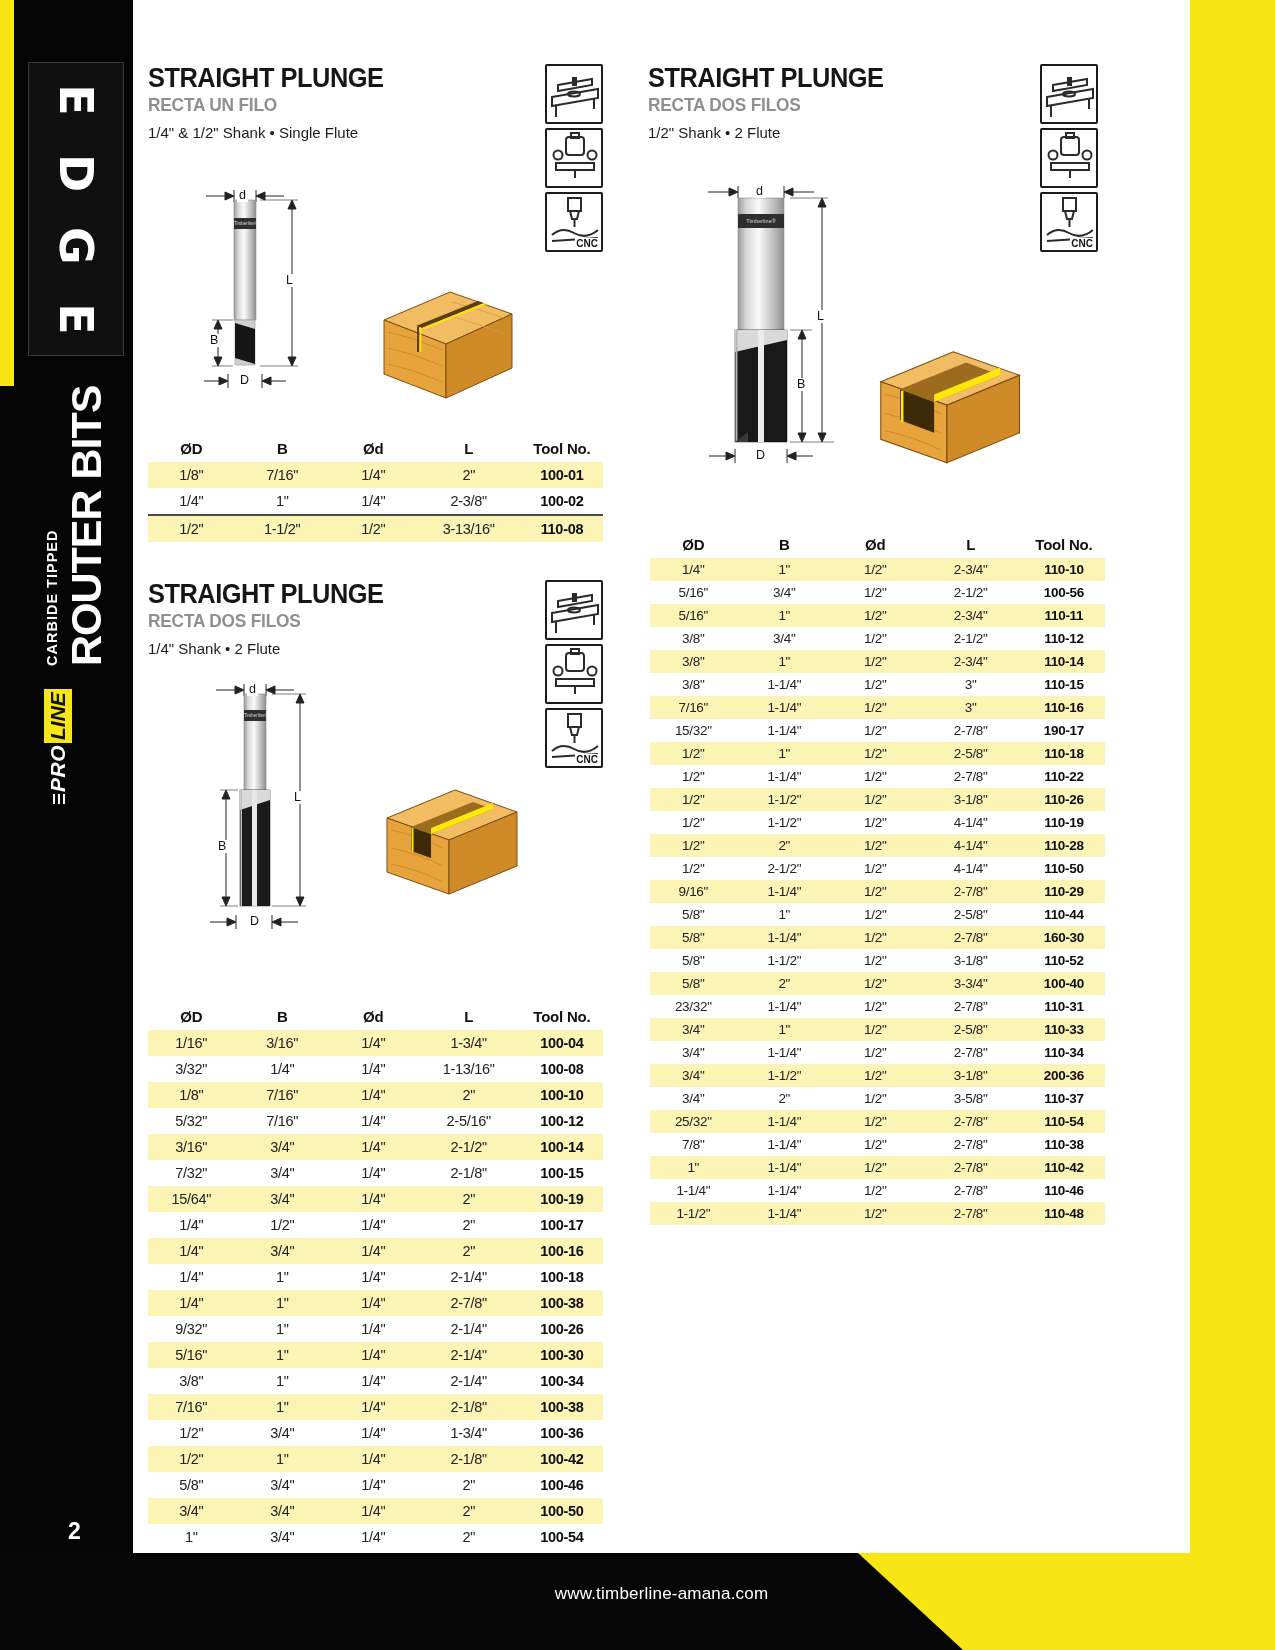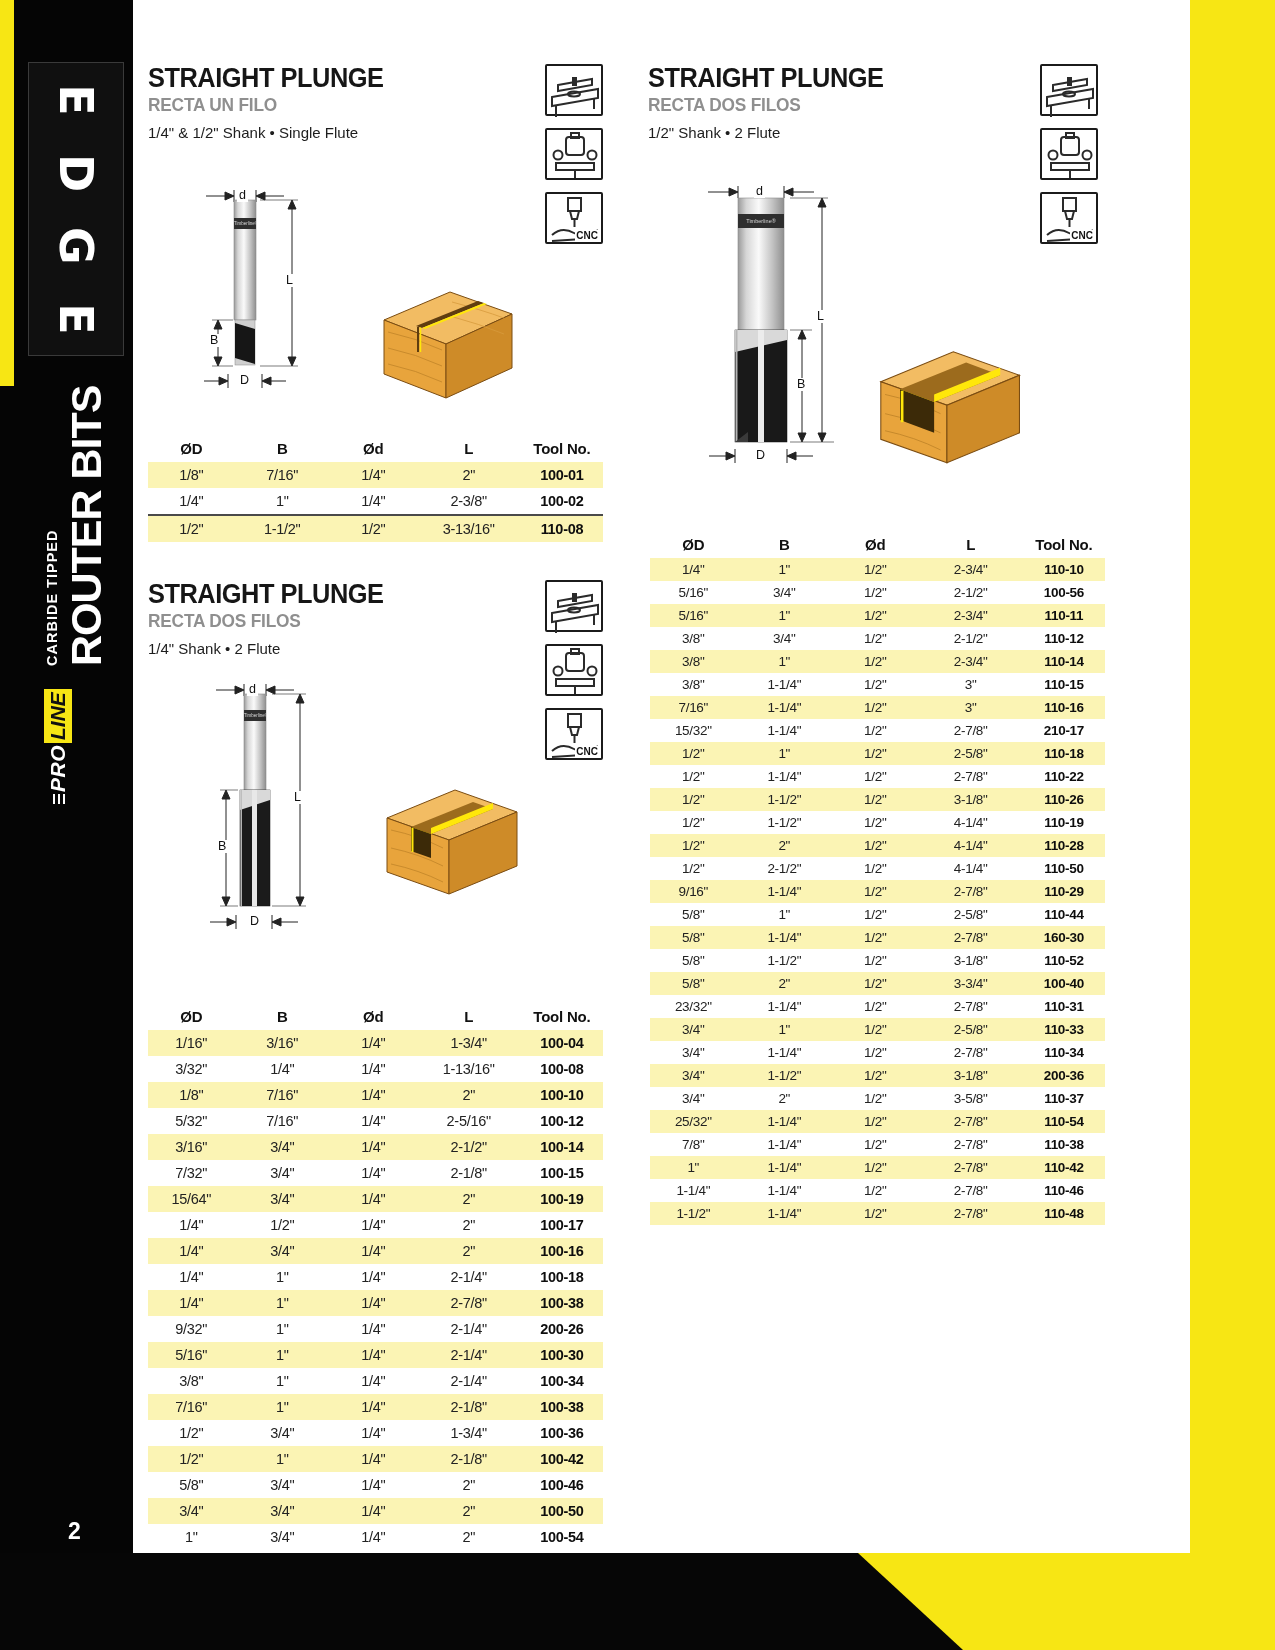--- a/index.html
+++ b/index.html
@@ -34,21 +34,21 @@
 
   
   .sec-head{position:absolute;width:390px;}
   .sec-title{font-size:27px;font-weight:bold;color:#161616;letter-spacing:-.5px;line-height:1.05;
              transform:scaleX(.94);transform-origin:left top;}
   .sec-sub{font-size:18px;font-weight:bold;color:#8f8f8f;letter-spacing:-.2px;margin-top:3px;
            transform:scaleX(.96);transform-origin:left top;}
   .sec-spec{font-size:15px;color:#1d1d1d;margin-top:8px;}
 
   
-  .iconbox{position:absolute;width:58px;height:52px;border:2px solid #1b1b1b;background:#fff;
+  .iconbox{position:absolute;width:58px;height:60px;border:2px solid #1b1b1b;background:#fff;
            border-radius:2px;box-sizing:border-box;}
   .iconbox svg{position:absolute;left:1px;top:1px;}
   .cnc-label{position:absolute;right:2px;bottom:1px;font-size:10px;font-weight:bold;color:#111;background:#fff;padding:0 1px;}
 
   
   .diag{position:absolute;}
   .dlab{position:absolute;font-size:12.5px;color:#111;background:#fff;line-height:1;padding:0 2px;}
   .brandlab{position:absolute;text-align:center;color:#d8d8d8;overflow:hidden;white-space:nowrap;}
 
   
@@ -72,20 +72,21 @@
 <body>
 
 <div class="page">
 
   <div class="sidebar"></div>
   <div class="content-bg"></div>
   <div class="left-yellow"></div>
   <div class="right-yellow"></div>
   <div class="footer"></div>
   <div class="footer-wedge"></div>
+  <div class="footer-url">www.timberline-amana.com</div>
 
   <div class="logo-box">
     <span>E</span>
     <span>D</span>
     <span>G</span>
     <span>E</span>
   </div>
   <div class="vert vert-small">CARBIDE TIPPED</div>
   <div class="vert vert-big">ROUTER BITS</div>
   <div class="vert proline">
@@ -523,21 +524,21 @@
           <td>1"</td>
           <td>1/4"</td>
           <td>2-7/8"</td>
           <td>100-38</td>
         </tr>
         <tr>
           <td>9/32"</td>
           <td>1"</td>
           <td>1/4"</td>
           <td>2-1/4"</td>
-          <td>200-26</td>
+          <td>100-26</td>
         </tr>
         <tr class="hl">
           <td>5/16"</td>
           <td>1"</td>
           <td>1/4"</td>
           <td>2-1/4"</td>
           <td>100-30</td>
         </tr>
         <tr>
           <td>3/8"</td>
@@ -648,21 +649,21 @@
           <td>1-1/4"</td>
           <td>1/2"</td>
           <td>3"</td>
           <td>110-16</td>
         </tr>
         <tr>
           <td>15/32"</td>
           <td>1-1/4"</td>
           <td>1/2"</td>
           <td>2-7/8"</td>
-          <td>210-17</td>
+          <td>190-17</td>
         </tr>
         <tr class="hl">
           <td>1/2"</td>
           <td>1"</td>
           <td>1/2"</td>
           <td>2-5/8"</td>
           <td>110-18</td>
         </tr>
         <tr>
           <td>1/2"</td>

